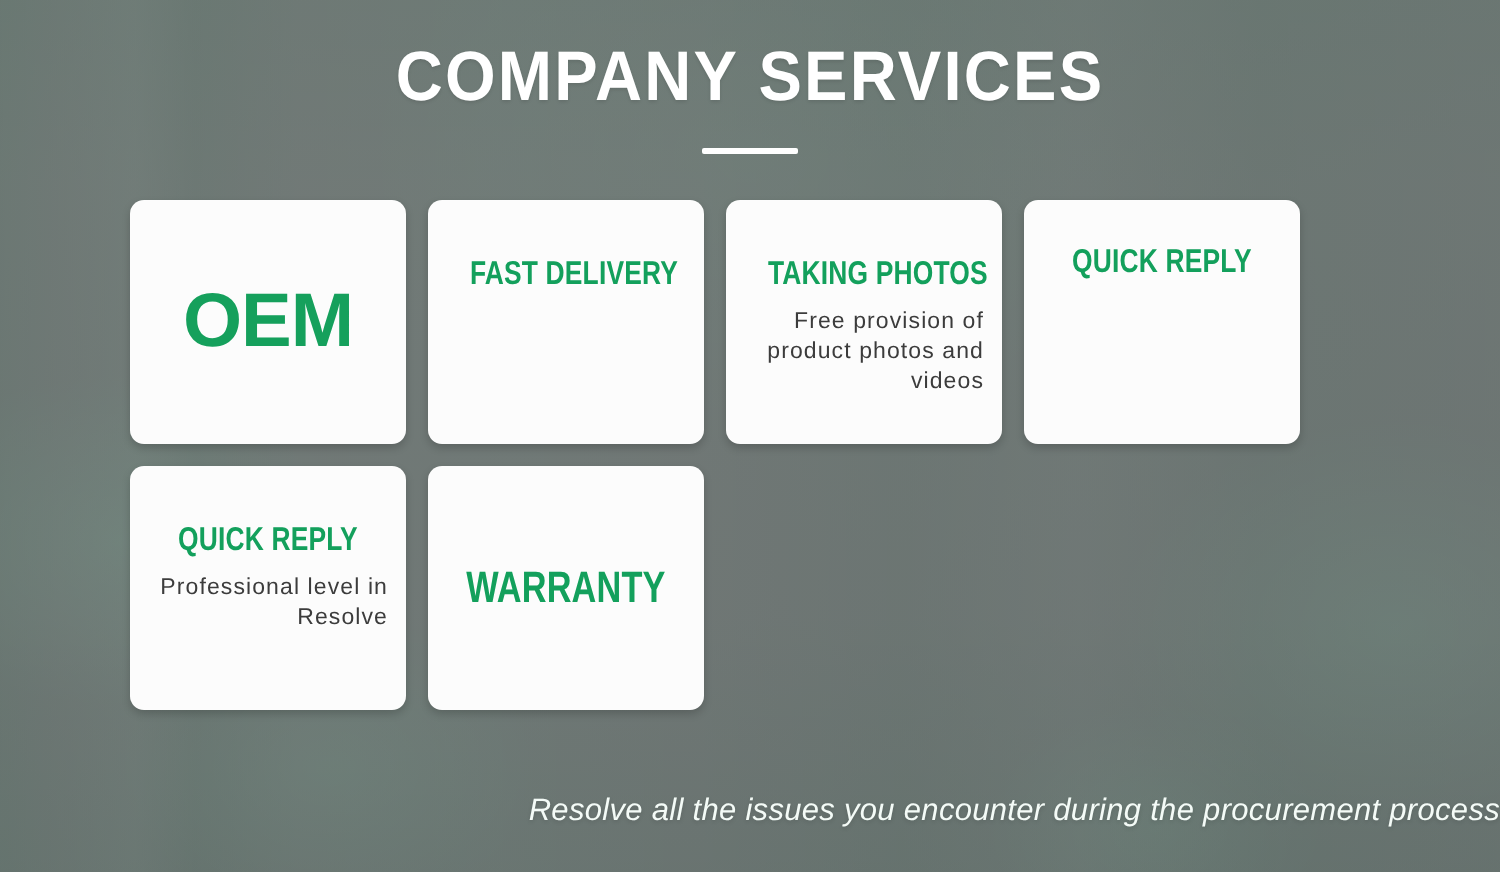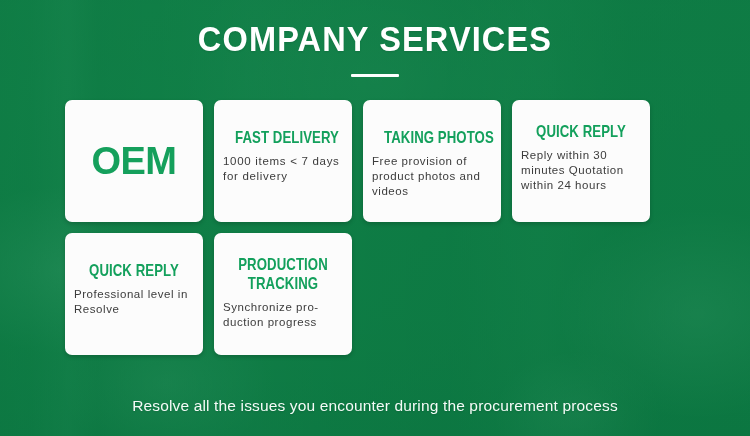--- a/index.html
+++ b/index.html
@@ -12,21 +12,21 @@
     overflow: hidden;
     font-family: "Liberation Sans", sans-serif;
     background: #0a9e57;
   }
 
   #banner {
     position: relative;
     width: 750px;
     height: 436px;
     box-sizing: border-box;
-    background-color: #14532d;
+    background-color: #ec4899;
     overflow: hidden;
   }
 
   
   #bg-texture {
     position: absolute;
     inset: 0;
     background-image:
       radial-gradient(ellipse 180px 120px at 8% 62%, rgba(255,255,255,0.10), rgba(255,255,255,0) 70%),
       radial-gradient(ellipse 150px 110px at 22% 88%, rgba(255,255,255,0.09), rgba(255,255,255,0) 70%),
@@ -161,41 +161,42 @@
     line-height: 26px;
     transform: scaleX(0.78);
   }
 
   .body {
     margin-top: 7px;
     color: #3c3c3c;
     font-size: 11.5px;
     line-height: 15px;
     letter-spacing: 0.55px;
-    text-align: left;
+    text-align: right;
     font-family: "Liberation Sans", sans-serif;
   }
   .body.left {
     text-align: left;
     letter-spacing: 0.7px;
   }
 
   
   .footer {
     position: absolute;
     bottom: 20px;
     left: 0;
     width: 100%;
-    text-align: center;
+    text-align: right;
     color: #f4fbf7;
     font-size: 15.5px;
     line-height: 20px;
     letter-spacing: 0.15px;
     font-family: "Liberation Sans", sans-serif;
     text-shadow: 0 1px 2px rgba(0,0,0,0.12);
+    font-style: italic;
   }
 </style>
 </head>
 <body>
 
 <div id="banner">
   <div id="bg-texture"></div>
   <div id="bg-overlay"></div>
 
   <div id="content">
@@ -204,41 +205,38 @@
 
     <div class="grid">
 
       <div class="card solo">
         <div class="headline">OEM</div>
       </div>
 
 
       <div class="card stacked">
         <div class="heading">FAST DELIVERY</div>
-        <div class="body left">1000 items &lt; 7 days for delivery</div>
       </div>
 
       <div class="card stacked">
         <div class="heading">TAKING PHOTOS</div>
         <div class="body">Free provision of product photos and videos</div>
       </div>
 
       <div class="card stacked tall">
         <div class="heading">QUICK REPLY</div>
-        <div class="body">Reply within 30 minutes Quotation within 24 hours</div>
       </div>
 
       <div class="card stacked">
         <div class="heading">QUICK REPLY</div>
         <div class="body">Professional level in Resolve</div>
       </div>
 
-      <div class="card stacked tall">
-        <div class="heading wrap">PRODUCTION TRACKING</div>
-        <div class="body">Synchronize pro-duction progress</div>
-      </div>
-
+
+      <div class="card solo">
+        <div class="heading big">WARRANTY</div>
+      </div>
 
     </div>
 
     <div class="footer">Resolve all the issues you encounter during the procurement process</div>
   </div>
 </div>
 
 </body></html>

